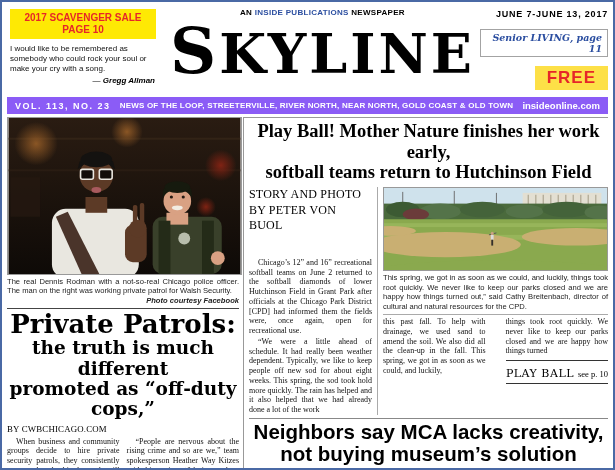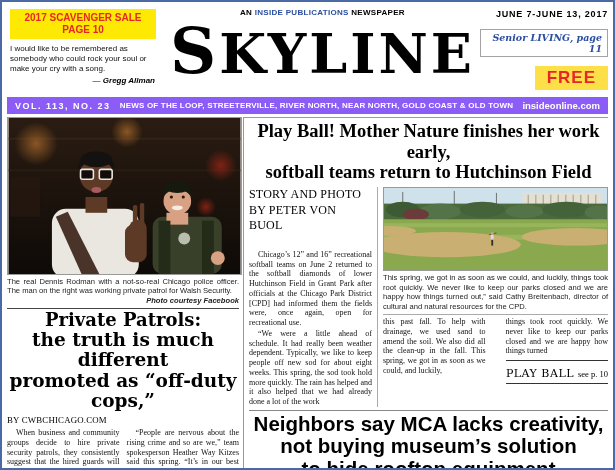--- a/index.html
+++ b/index.html
@@ -69,21 +69,21 @@
     line-height: 1.25; color: #222; margin-top: 2px; text-align: justify;
   }
   .credit {
     font-family: "Liberation Sans", sans-serif; font-size: 7.6px;
     font-weight: bold; font-style: italic; text-align: right; color: #222;
   }
   
   .pp-rule { border-top: 1px solid #444; margin-top: 3px; }
   .pp-h1 {
     font-family: "DejaVu Serif", serif; font-weight: bold; text-align: center;
-    font-size: 18px; line-height: 1.05; margin-top: 2px; color: #000;
+    font-size: 26px; line-height: 1.05; margin-top: 2px; color: #000;
   }
   .pp-h2 {
     font-family: "DejaVu Serif", serif; font-weight: bold; text-align: center;
     font-size: 18.5px; line-height: 1.1; color: #000;
   }
   .byline { font-size: 8.8px; letter-spacing: 0.2px; margin-top: 4px; color: #000; }
   .body-cols { display: flex; gap: 7px; margin-top: 3px; }
   .body-col { flex: 1; }
   .bodytext { font-size: 8px; line-height: 1.22; text-align: justify; color: #111; }
   .indent { text-indent: 9px; }
@@ -232,21 +232,21 @@
         <div class="pb-headline">
           <div>Play Ball! Mother Nature finishes her work early,</div>
           <div>softball teams return to Hutchinson Field</div>
         </div>
         <div class="pb-story">
           <div class="pb-col1">
             <div class="pb-byline">
               <div>STORY AND PHOTO</div>
               <div>BY PETER VON BUOL</div>
             </div>
-            <p class="bodytext indent" style="margin-top:16px;">Chicago’s 12” and 16” recreational softball teams on June 2 returned to the softball diamonds of lower Hutchinson Field in Grant Park after officials at the Chicago Park District [CPD] had informed them the fields were, once again, open for recreational use.</p>
+            <p class="bodytext indent" style="margin-top:24px;">Chicago’s 12” and 16” recreational softball teams on June 2 returned to the softball diamonds of lower Hutchinson Field in Grant Park after officials at the Chicago Park District [CPD] had informed them the fields were, once again, open for recreational use.</p>
             <p class="bodytext indent sp">“We were a little ahead of schedule. It had really been weather dependent. Typically, we like to keep people off new sod for about eight weeks. This spring, the sod took hold more quickly. The rain has helped and it also helped that we had already done a lot of the work</p>
           </div>
           <div class="pb-photo-col">
             <svg class="photo-frame" width="100%" height="84" viewBox="0 0 238 84" preserveAspectRatio="none">
               <rect width="238" height="22" fill="#cfe2ec"></rect>
               <rect x="148" y="5" width="84" height="16" fill="#e3dfd2"></rect>
               <g stroke="#b5ae9b" stroke-width="1.5">
                 <line x1="154" y1="7" x2="154" y2="20"></line>
                   <line x1="162" y1="7" x2="162" y2="20"></line>
                 <line x1="170" y1="7" x2="170" y2="20"></line>

